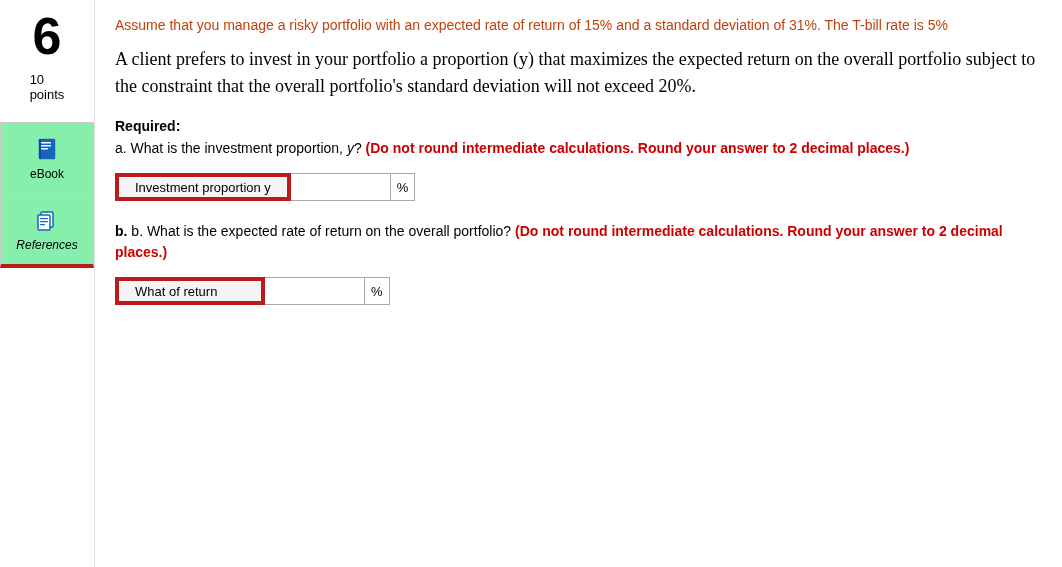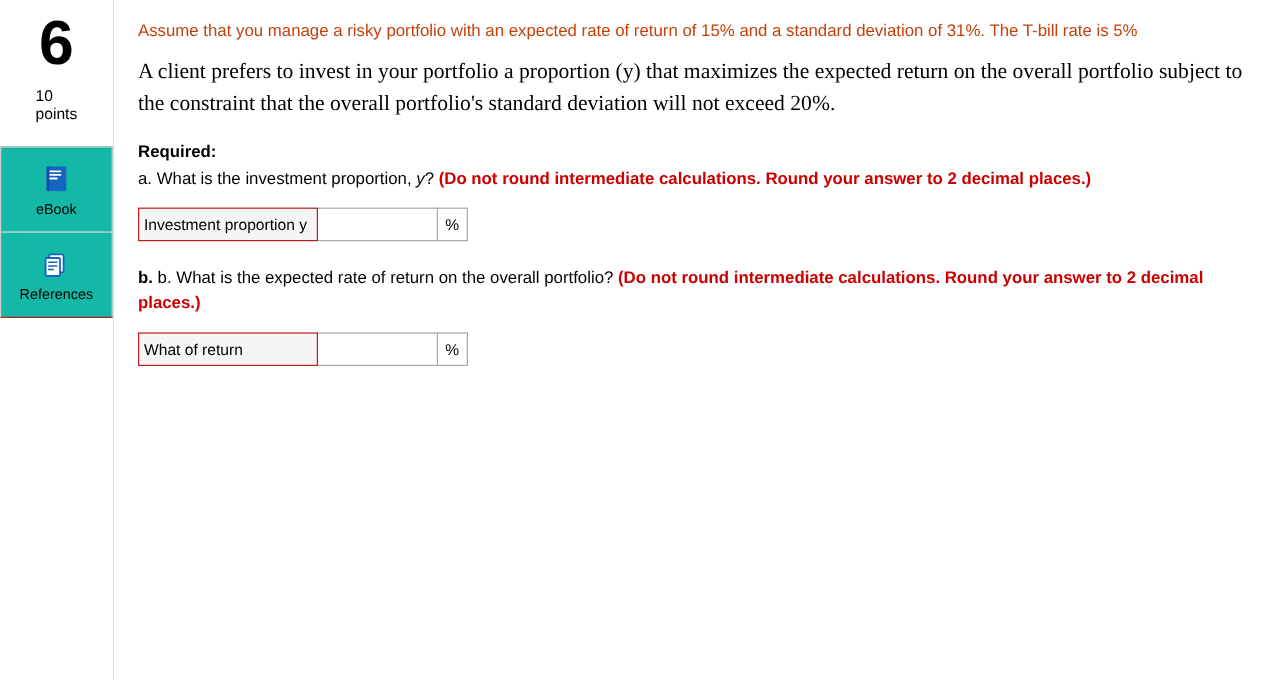--- a/index.html
+++ b/index.html
@@ -51,24 +51,25 @@
     }
     .sidebar-tool-item {
       display: flex;
       flex-direction: column;
       align-items: center;
       padding: 12px 5px;
       cursor: pointer;
       width: 100%;
       border: 1px solid #ccc;
       border-bottom: none;
-      background: #14b8a6;
+      background: #86efac;
     }
     .sidebar-tool-item:last-child {
-      border-bottom: 1px solid #b91c1c;
+      border-bottom: 4px solid #b91c1c;
+      font-style: italic;
     }
     .tool-icon {
       width: 28px;
       height: 28px;
       margin-bottom: 4px;
     }
     .tool-label {
       font-size: 12px;
       color: #000;
       text-align: center;
@@ -105,22 +106,22 @@
       font-weight: bold;
     }
     .input-row {
       display: flex;
       align-items: center;
       margin-bottom: 20px;
     }
     .input-label {
       font-size: 13px;
       color: #000;
-      border: 1px solid #b91c1c;
-      padding: 4px 4px;
+      border: 4px solid #b91c1c;
+      padding: 4px 16px;
       background: #f5f5f5;
       min-width: 150px;
       height: 28px;
       display: flex;
       align-items: center;
     }
     .input-field {
       border: 1px solid #aaa;
       border-left: none;
       height: 28px;

